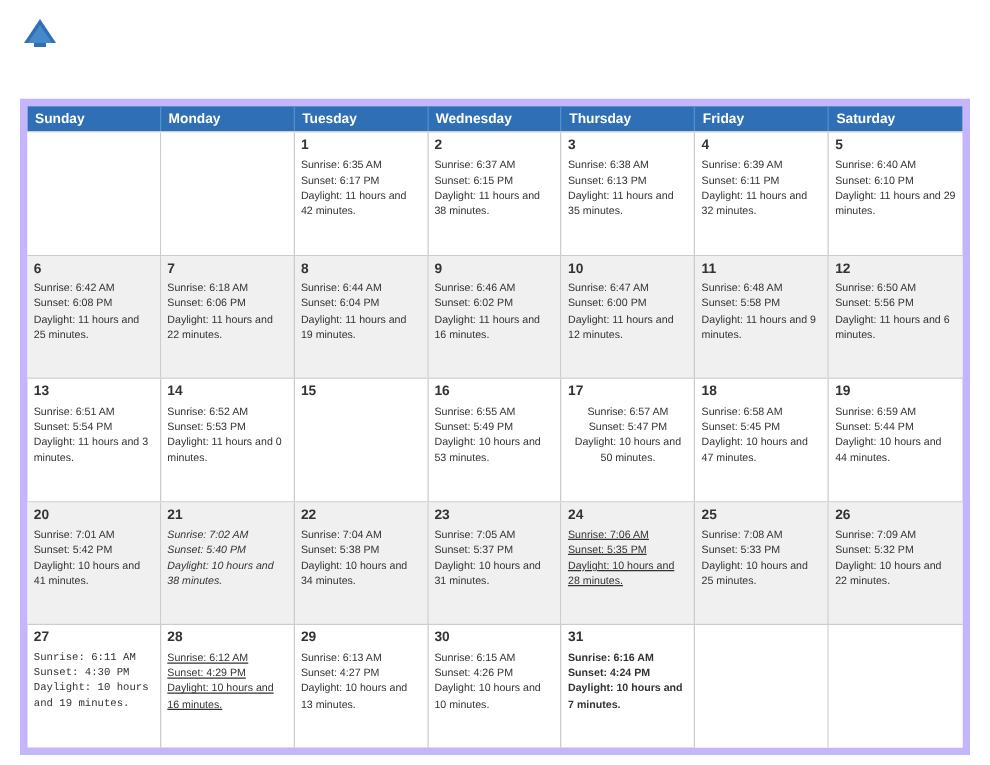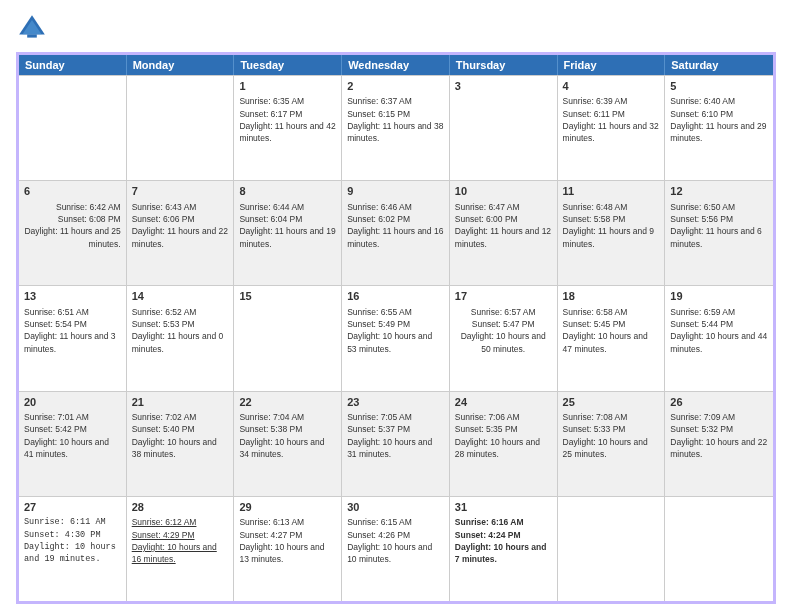--- a/index.html
+++ b/index.html
@@ -56,21 +56,22 @@
       color: #333;
     }
     .location {
       font-size: 13px;
       color: #555;
     }
     .calendar {
       flex: 1;
       display: flex;
       flex-direction: column;
-      border: 3px solid #c4b5fd;
+      border: 6px solid #c4b5fd;
+      margin-top: 27px;
     }
     .cal-header {
       display: grid;
       grid-template-columns: repeat(7, 1fr);
       background: #2e6fb5;
     }
     .cal-header-cell {
       color: #fff;
       font-size: 11px;
       font-weight: bold;
@@ -155,44 +156,47 @@
 Daylight: 11 hours and 42 minutes.</div>
           </div>
           <div class="cal-cell">
             <span class="day-num">2</span>
             <div class="day-info" style="white-space: pre-line;">Sunrise: 6:37 AM
 Sunset: 6:15 PM
 Daylight: 11 hours and 38 minutes.</div>
           </div>
           <div class="cal-cell">
             <span class="day-num">3</span>
+            <div class="day-info" style="white-space: pre-line;">Sunrise: 6:38 AM
+Sunset: 6:13 PM
+Daylight: 11 hours and 35 minutes.</div>
           </div>
           <div class="cal-cell">
             <span class="day-num">4</span>
             <div class="day-info" style="white-space: pre-line;">Sunrise: 6:39 AM
 Sunset: 6:11 PM
 Daylight: 11 hours and 32 minutes.</div>
           </div>
           <div class="cal-cell">
             <span class="day-num">5</span>
             <div class="day-info" style="white-space: pre-line;">Sunrise: 6:40 AM
 Sunset: 6:10 PM
 Daylight: 11 hours and 29 minutes.</div>
           </div>
         </div>
         <div class="cal-row">
           <div class="cal-cell shaded">
             <span class="day-num">6</span>
-            <div class="day-info" style="white-space: pre-line; text-align: right;">Sunrise: 6:42 AM
+            <div class="day-info" style="white-space: pre-line;">Sunrise: 6:42 AM
 Sunset: 6:08 PM
 Daylight: 11 hours and 25 minutes.</div>
           </div>
           <div class="cal-cell shaded">
             <span class="day-num">7</span>
-            <div class="day-info" style="white-space: pre-line;">Sunrise: 6:43 AM
+            <div class="day-info" style="white-space: pre-line;">Sunrise: 6:18 AM
 Sunset: 6:06 PM
 Daylight: 11 hours and 22 minutes.</div>
           </div>
           <div class="cal-cell shaded">
             <span class="day-num">8</span>
             <div class="day-info" style="white-space: pre-line;">Sunrise: 6:44 AM
 Sunset: 6:04 PM
 Daylight: 11 hours and 19 minutes.</div>
           </div>
           <div class="cal-cell shaded">
@@ -263,39 +267,39 @@
         </div>
         <div class="cal-row">
           <div class="cal-cell shaded">
             <span class="day-num">20</span>
             <div class="day-info" style="white-space: pre-line;">Sunrise: 7:01 AM
 Sunset: 5:42 PM
 Daylight: 10 hours and 41 minutes.</div>
           </div>
           <div class="cal-cell shaded">
             <span class="day-num">21</span>
-            <div class="day-info" style="white-space: pre-line;">Sunrise: 7:02 AM
+            <div class="day-info" style="white-space: pre-line; font-style: italic;">Sunrise: 7:02 AM
 Sunset: 5:40 PM
 Daylight: 10 hours and 38 minutes.</div>
           </div>
           <div class="cal-cell shaded">
             <span class="day-num">22</span>
             <div class="day-info" style="white-space: pre-line;">Sunrise: 7:04 AM
 Sunset: 5:38 PM
 Daylight: 10 hours and 34 minutes.</div>
           </div>
           <div class="cal-cell shaded">
             <span class="day-num">23</span>
             <div class="day-info" style="white-space: pre-line;">Sunrise: 7:05 AM
 Sunset: 5:37 PM
 Daylight: 10 hours and 31 minutes.</div>
           </div>
           <div class="cal-cell shaded">
             <span class="day-num">24</span>
-            <div class="day-info" style="white-space: pre-line;">Sunrise: 7:06 AM
+            <div class="day-info" style="white-space: pre-line; text-decoration: underline;">Sunrise: 7:06 AM
 Sunset: 5:35 PM
 Daylight: 10 hours and 28 minutes.</div>
           </div>
           <div class="cal-cell shaded">
             <span class="day-num">25</span>
             <div class="day-info" style="white-space: pre-line;">Sunrise: 7:08 AM
 Sunset: 5:33 PM
 Daylight: 10 hours and 25 minutes.</div>
           </div>
           <div class="cal-cell shaded">

